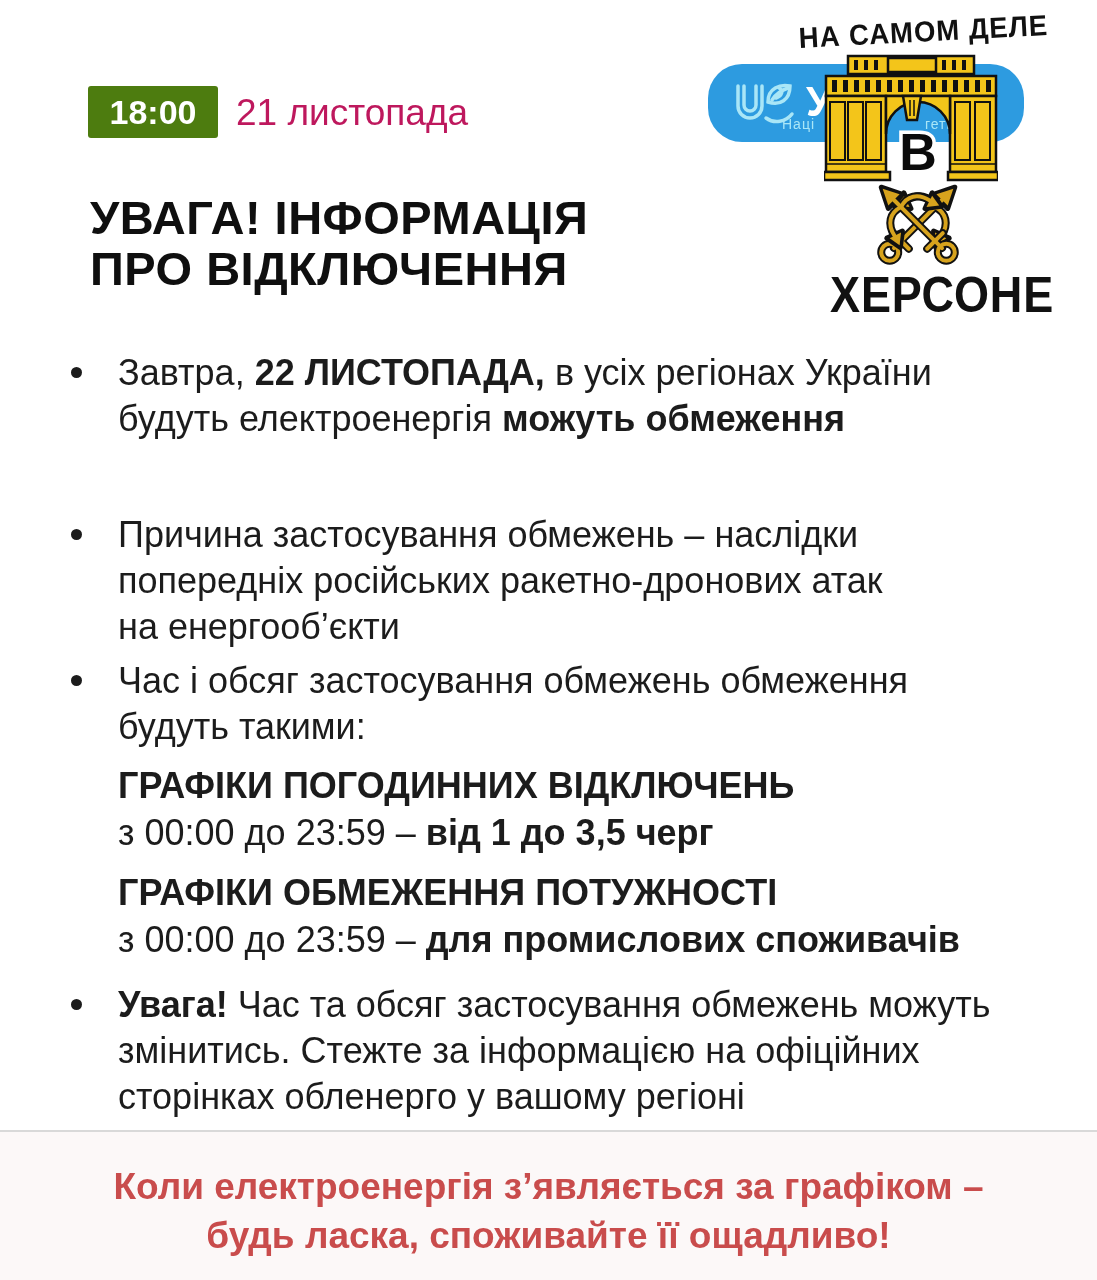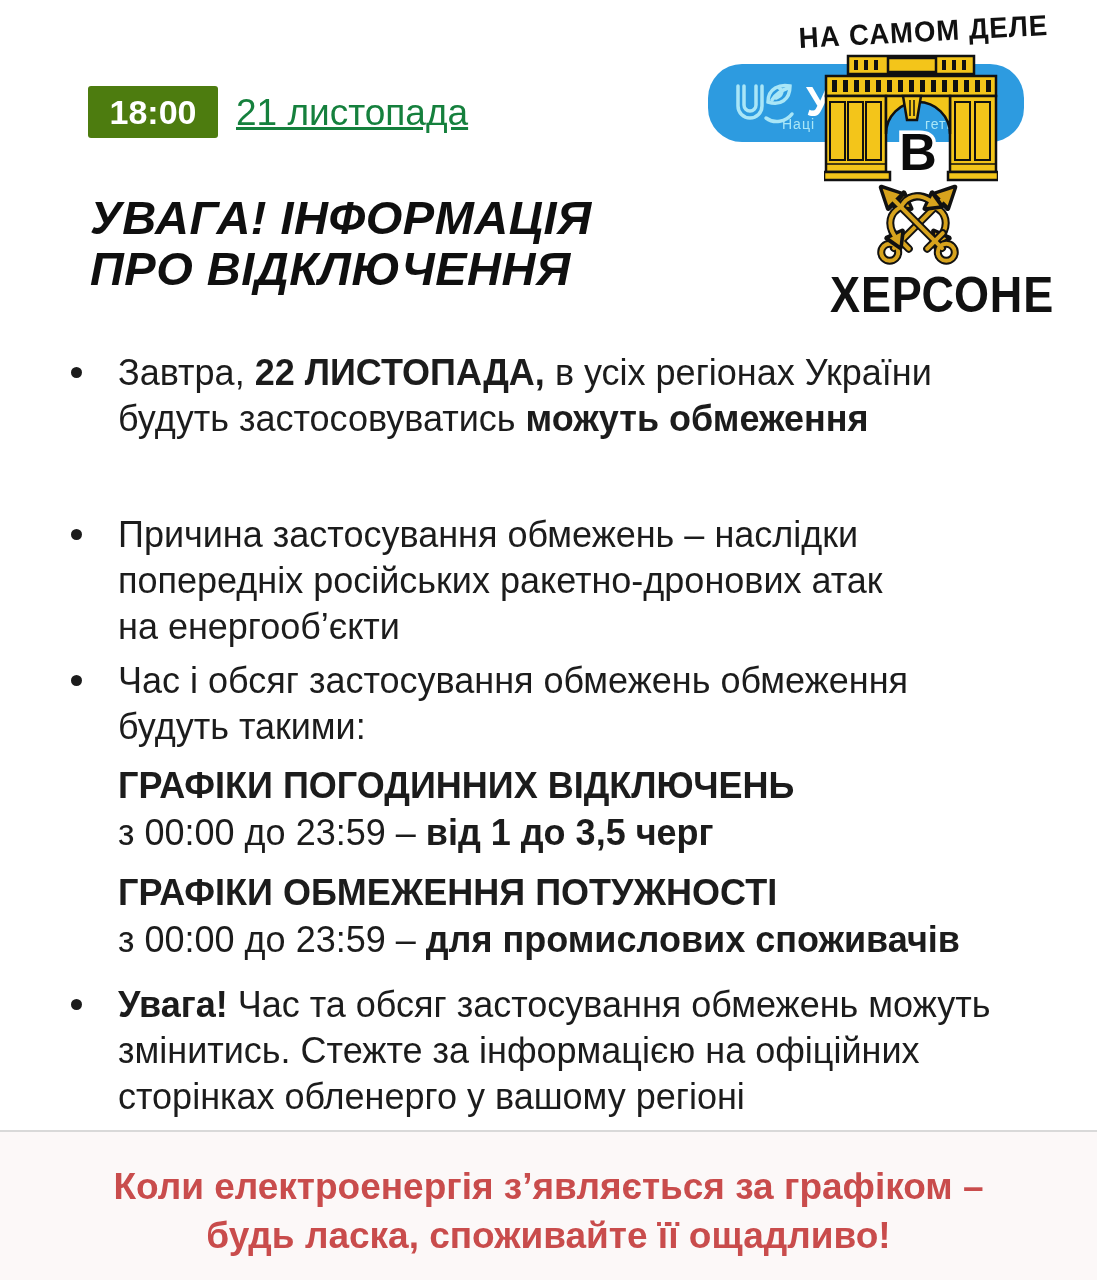--- a/index.html
+++ b/index.html
@@ -2,21 +2,21 @@
 <html lang="uk"><head>
 <meta charset="utf-8">
 <style>
   html,body{margin:0;padding:0;background:#ffffff;}
   .page{position:relative;width:1097px;height:1280px;background:#ffffff;overflow:hidden;
         font-family:"Liberation Sans",sans-serif;color:#1c1c1c;}
 
   
   .badge{position:absolute;left:88px;top:86px;width:130px;height:52px;background:#4d7c0f;
          border-radius:3px;color:#fff;font-size:34px;font-weight:700;text-align:center;line-height:52px;}
-  .date{position:absolute;left:236px;top:92px;font-size:37px;color:#15803d;text-decoration:underline;}
+  .date{position:absolute;left:236px;top:92px;font-size:37px;color:#be185d;}
 
   
   .pill{position:absolute;left:708px;top:64px;width:316px;height:78px;background:#2d9be0;
         border-radius:34px;z-index:1;}
   .pill .brand{position:absolute;left:98px;top:14px;color:#ffffff;font-size:42px;font-weight:700;}
   .pill .tag{position:absolute;top:52px;font-size:14px;color:#a9e6f7;letter-spacing:1px;white-space:nowrap;}
   .tag-l{left:74px;}
   .tag-r{left:217px;}
   .ue-icon{position:absolute;left:24px;top:12px;}
 
@@ -25,21 +25,21 @@
           transform:rotate(-3deg) scaleX(.95);transform-origin:left top;white-space:nowrap;
           letter-spacing:1px;z-index:3;}
   .arch{position:absolute;left:824px;top:54px;z-index:3;}
   .anchors{position:absolute;left:836px;top:172px;z-index:3;}
   .wm-city{position:absolute;left:830px;top:266px;font-size:50px;font-weight:800;color:#111;
            transform:scaleX(.9);transform-origin:left top;white-space:nowrap;letter-spacing:1px;z-index:3;}
 
   
   .title{position:absolute;left:90px;top:192px;font-size:47px;line-height:51px;font-weight:700;
          letter-spacing:.5px;color:#0f0f0f;}
-  .title span{display:block;font-style:italic;}
+  .title span{display:block;}
 
   
   .bullet,.sched{position:absolute;left:118px;font-size:36px;line-height:46px;white-space:nowrap;}
   .sched{line-height:47px;}
   .bullet .dot{position:absolute;left:-47px;top:17px;width:11px;height:11px;border-radius:50%;background:#1c1c1c;}
   .b,.line .b{font-weight:700;}
   .line span{display:inline;}
 
   
   .divider{position:absolute;left:0;top:1130px;width:100%;height:2px;background:#d9d9d9;}
@@ -159,21 +159,21 @@
 
   <div class="title">
     <span>УВАГА! ІНФОРМАЦІЯ</span>
     <span>ПРО ВІДКЛЮЧЕННЯ</span>
   </div>
 
   <div class="bullet" style="top:350px">
     <span class="dot"></span>
     <div>
         <div class="line"><span>Завтра, </span><span class="b">22 ЛИСТОПАДА,</span><span> в усіх регіонах України</span></div>
-        <div class="line"><span>будуть застосовуватись </span><span class="b">можуть обмеження</span></div>
+        <div class="line"><span>будуть електроенергія </span><span class="b">можуть обмеження</span></div>
       </div>
   </div>
 
   <div class="bullet" style="top:512px">
     <span class="dot"></span>
     <div>
         <div class="line"><span>Причина застосування обмежень – наслідки</span></div>
         <div class="line"><span>попередніх російських ракетно-дронових атак</span></div>
         <div class="line"><span>на енергооб’єкти</span></div>
       </div>

